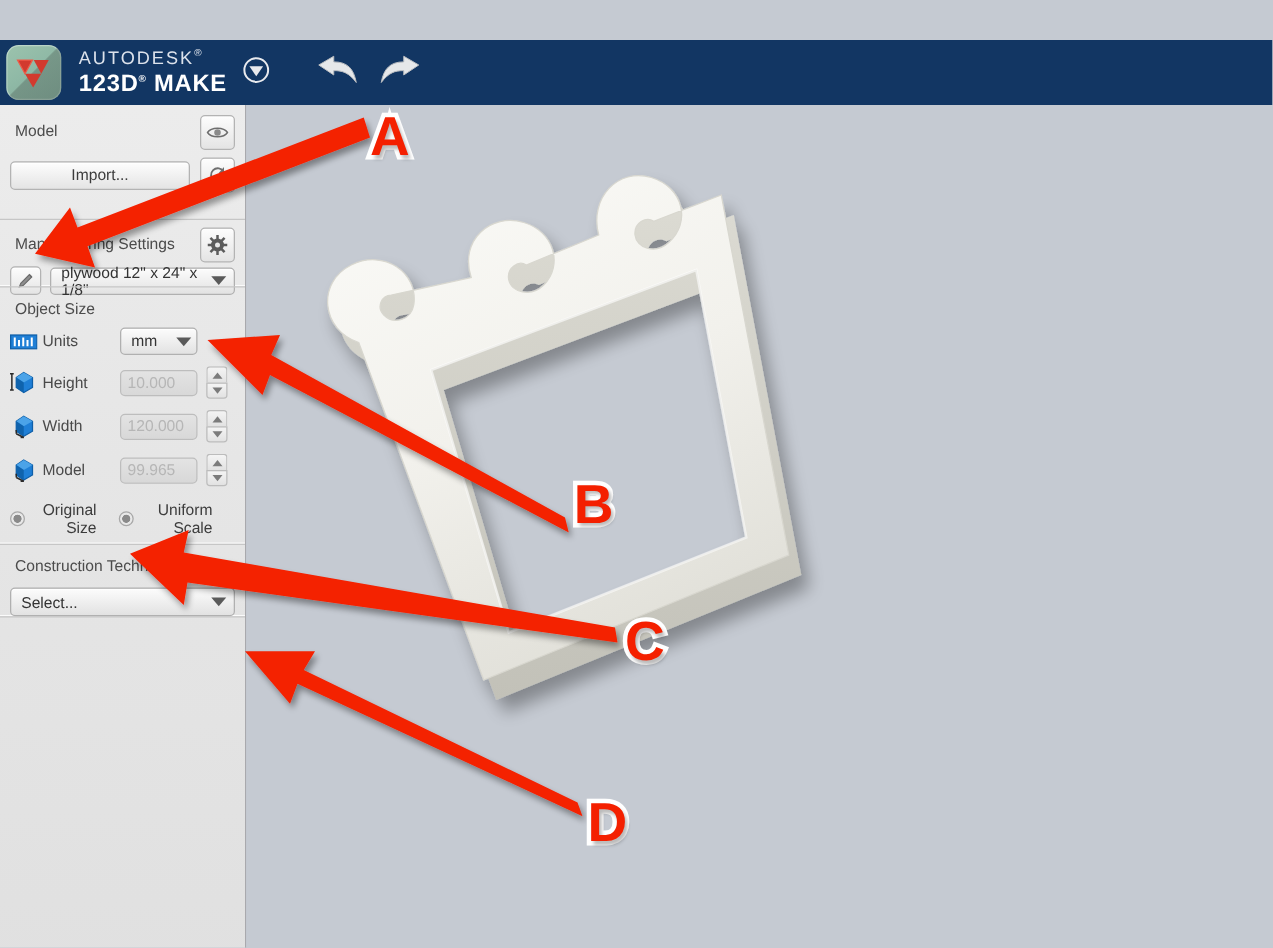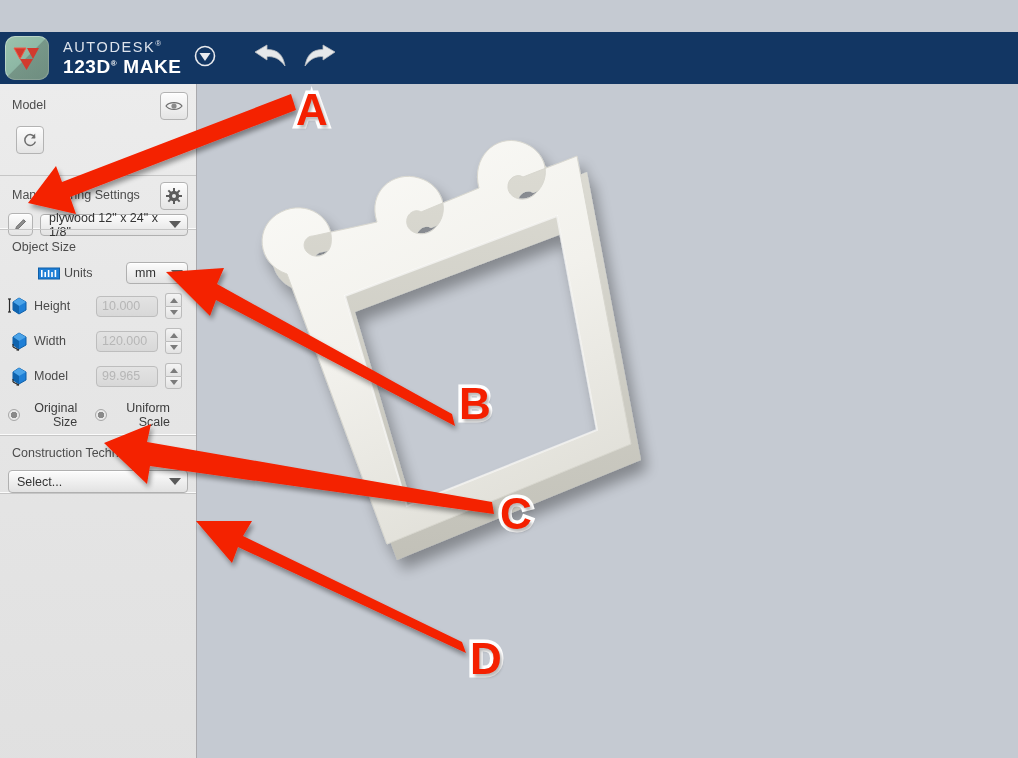--- a/index.html
+++ b/index.html
@@ -183,20 +183,21 @@
         <div class="hdr-row">
           <div class="sec-title">Model</div>
           <div class="btn-grey sq-btn">
             <svg width="18" height="12" viewBox="0 0 18 12">
               <path d="M1 6 C4 1.5 14 1.5 17 6 C14 10.5 4 10.5 1 6 Z" fill="none" stroke="#6e6e6e" stroke-width="1.2"></path>
               <circle cx="9" cy="6" r="2.6" fill="#8a8a8a"></circle>
             </svg>
           </div>
         </div>
         <div class="row" style="margin-top:6px;">
+          <button class="btn-grey btn-import">Import...</button>
           <div class="btn-grey sq-btn" style="margin-left:8px;">
             <svg width="16" height="16" viewBox="0 0 16 16">
               <path d="M13 5.5 A5.4 5.4 0 1 0 13.4 9.6" fill="none" stroke="#6e6e6e" stroke-width="1.5"></path>
               <polygon points="13.2,1.6 13.2,6.4 9,6.4" fill="#6e6e6e"></polygon>
             </svg>
           </div>
         </div>
       </div>
     </div>
 
@@ -229,21 +230,21 @@
             <span class="caret"></span>
           </div>
         </div>
       </div>
     </div>
 
     <div class="sec size-sec">
       <div class="sec-inner" style="padding-top:8px;">
         <div class="sec-title">Object Size</div>
 
-        <div class="dim-row" style="margin-top:4px;justify-content:flex-end;">
+        <div class="dim-row" style="margin-top:4px;">
           <div class="dim-icon">
             <svg width="22" height="15" viewBox="0 0 22 15">
               <rect x="0.5" y="2" width="21" height="11" fill="#1f7fd6" stroke="#0f5fa8" stroke-width="1"></rect>
               <g fill="#ffffff">
                 <rect x="3" y="4" width="1.6" height="7"></rect>
                 <rect x="6.4" y="6" width="1.6" height="5"></rect>
                 <rect x="9.8" y="4" width="1.6" height="7"></rect>
                 <rect x="13.2" y="6" width="1.6" height="5"></rect>
                 <rect x="16.6" y="4" width="1.6" height="7"></rect>
               </g>

